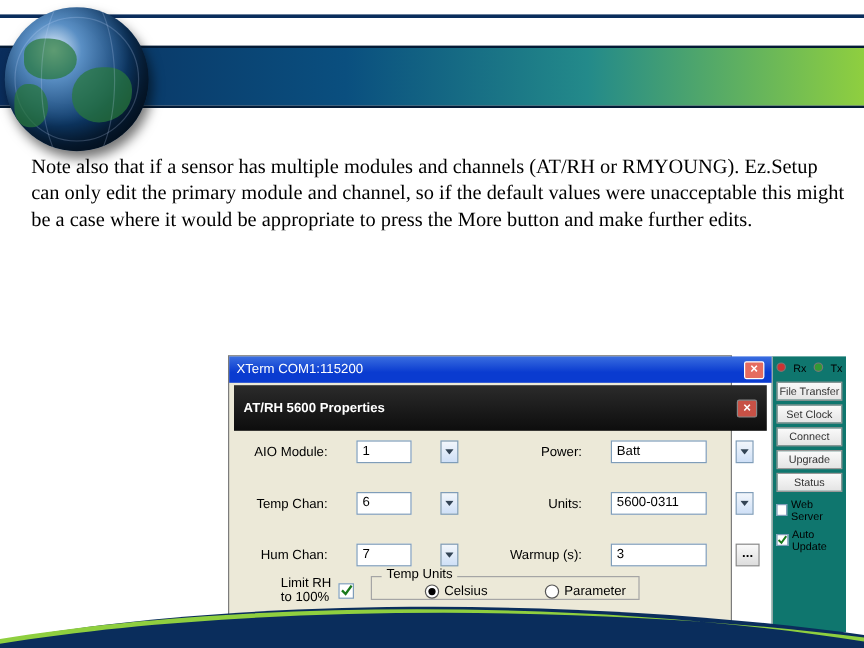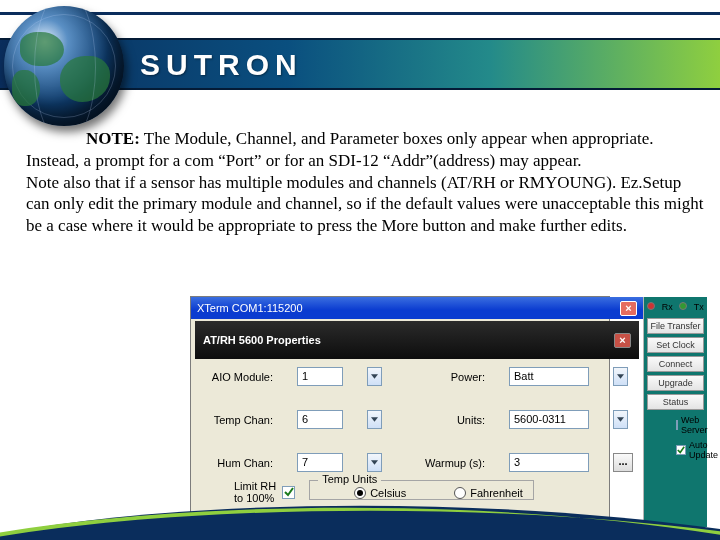--- a/index.html
+++ b/index.html
@@ -176,48 +176,44 @@
     padding: 4px 3px; display:flex; flex-direction:column; gap:3px;
     font-size: 9px;
   }
   .led-row { display:flex; gap:6px; justify-content:space-around; padding:1px 0 3px 0;}
   .led { width:8px; height:8px; border-radius:50%; border:1px solid #777; }
   .led.r{background:#c33;} .led.g{background:#393;}
   .sbtn {
     height:16px; border:1px solid #999; background:linear-gradient(#fafafa,#e4e4e4);
     text-align:center; line-height:14px; color:#333;
   }
-  .schk { display:flex; align-items:center; gap:3px; padding-top:2px;margin-left:29px;}
+  .schk { display:flex; align-items:center; gap:3px; padding-top:2px;}
   .schk .chk{width:10px;height:10px;}
 
   
   .foot {
     position:absolute; left:0; right:0; bottom:-2px; height:48px;
     overflow:hidden; z-index: 5; pointer-events:none;
   }
   .foot svg { width: 760px; height: 60px; position:absolute; left:-20px; bottom:-6px;}
 </style>
 </head>
 <body>
 
 <div class="banner">
   <div class="banner-thin"></div>
   <div class="banner-bar"></div>
   <div class="globe">
     <div class="globe-land" style="left:16px;top:26px;width:44px;height:34px;"></div>
     <div class="globe-land" style="left:56px;top:50px;width:50px;height:46px;border-radius:50% 40% 55% 45%;"></div>
     <div class="globe-land" style="left:8px;top:64px;width:28px;height:36px;"></div>
   </div>
-  <div class="logo">SUTRON</div>
 </div>
 
 <div class="note-block">
-  <p class="first">
-    <span class="bold">NOTE:</span><span> The Module, Channel, and Parameter boxes only appear when appropriate. Instead, a prompt for a com “Port” or for an SDI-12 “Addr”(address) may appear.</span>
-  </p>
   <p>Note also that if a sensor has multiple modules and channels (AT/RH or RMYOUNG). Ez.Setup can only edit the primary module and channel, so if the default values were unacceptable this might be a case where it would be appropriate to press the More button and make further edits.</p>
 </div>
 
 <div class="shot">
   <div class="shot-main">
     <div class="title-outer">
       <span>XTerm COM1:115200</span>
       <span class="x">×</span>
     </div>
     <div class="title-inner">
@@ -281,21 +277,21 @@
         </span>
       </div>
       <div class="fieldset">
         <span class="legend">Temp Units</span>
         <span class="radio">
           <span class="rdot sel"></span>
           <span>Celsius</span>
         </span>
         <span class="radio">
           <span class="rdot"></span>
-          <span>Fahrenheit</span>
+          <span>Parameter</span>
         </span>
       </div>
     </div>
 
     <div class="btnrow">
       <span class="btn def">OK</span>
       <span class="btn">Cancel</span>
     </div>
 
     <div class="cutoff">

